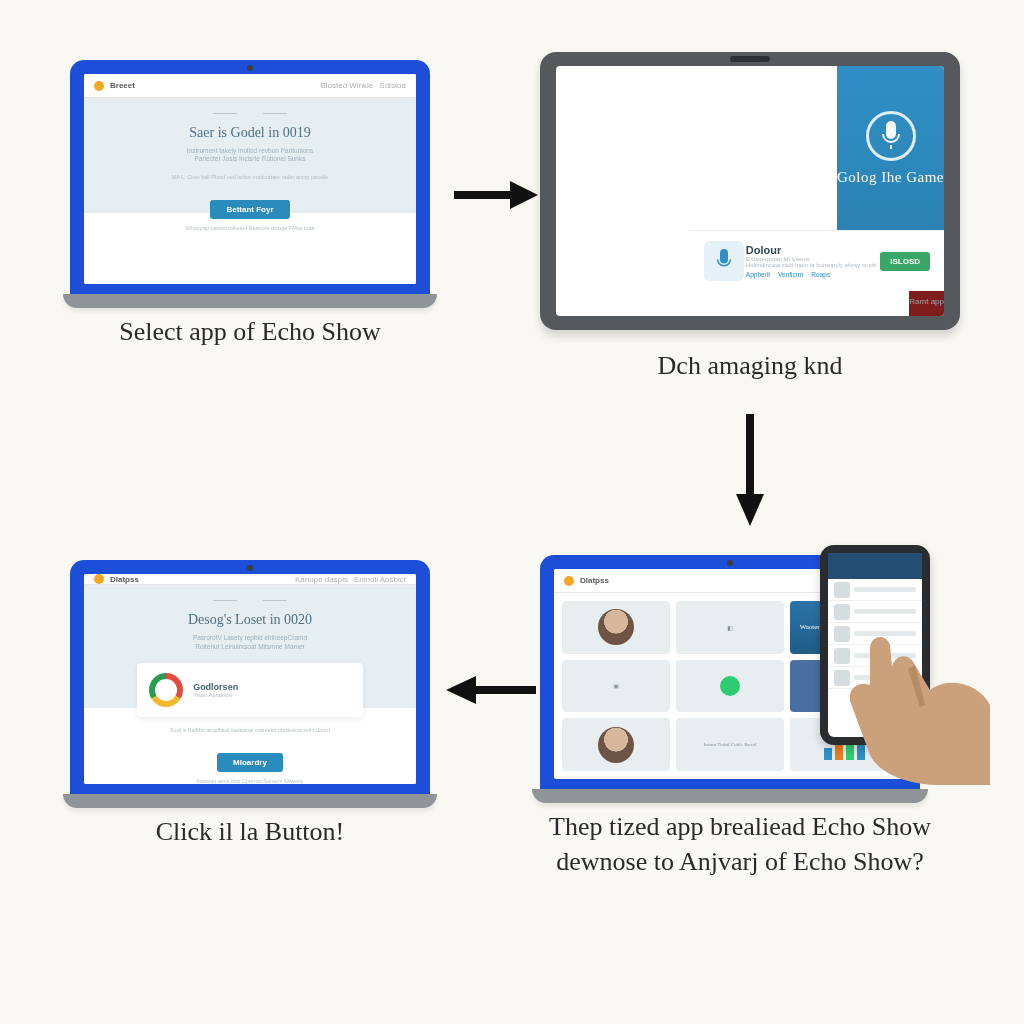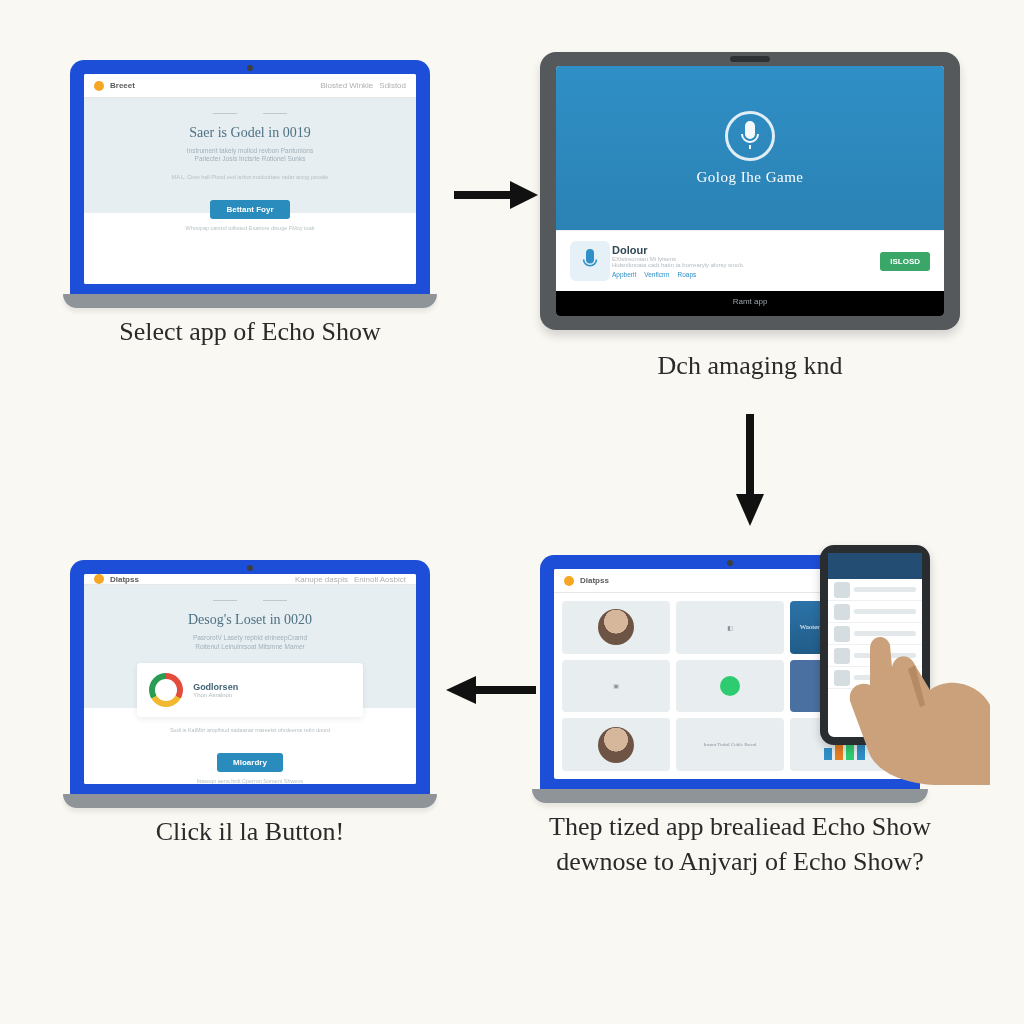--- a/index.html
+++ b/index.html
@@ -116,20 +116,21 @@
     box-shadow: 0 6px 10px rgba(0,0,0,.15);
   }
   .tablet-cam {
     position: absolute; top: 4px; left: 50%; transform: translateX(-50%);
     width: 40px; height: 6px; background: #2e3133; border-radius: 3px;
   }
   .tablet-inner {
     height: 250px; border-radius: 4px; overflow: hidden;
     background: #fff; display: flex; flex-direction: column;
     font-family: Arial, sans-serif;
+    align-items: flex-end;
   }
   .tablet-hero {
     flex: 1; background: linear-gradient(#2f8fc6, #2b82b4);
     display: flex; flex-direction: column; align-items: center; justify-content: center;
     color: #fff;
   }
   .hero-icon {
     width: 50px; height: 50px; border: 3px solid rgba(255,255,255,.85);
     border-radius: 50%; display:flex; align-items:center; justify-content:center;
     margin-bottom: 8px;
@@ -147,21 +148,21 @@
   .app-tile svg { width: 20px; height: 24px; fill:#2f8fc6; }
   .app-meta { flex:1; }
   .app-name { font-size: 11px; font-weight:700; color:#314856; }
   .app-sub { font-size: 6px; color:#b2bac0; }
   .app-links { font-size: 6.5px; color:#2f8fc6; margin-top:3px; display:flex; gap:8px;}
   .install-btn {
     background:#3aa668; color:#fff; border:none; border-radius:3px;
     font-size:8px; font-weight:700; padding:5px 10px;
   }
   .tablet-foot {
-    background:#000000; font-size:8px; color:#9aa5ab; padding:6px 0 10px; text-align:center;
+    background:#7f1d1d; font-size:8px; color:#9aa5ab; padding:6px 0 10px; text-align:center;
   }
 
   
   .dash { flex:1; display:grid; grid-template-columns: 1fr 1fr 1fr; grid-auto-rows: 1fr; gap:6px; padding:8px; }
   .tile { background:#e8edf0; border-radius:4px; display:flex; align-items:center; justify-content:center; font-size:6px; color:#87929a;}
   .tile.blue { background: linear-gradient(#2c73a8,#215c88); color:#fff; font-size:7px; text-align:center; padding:4px; }
   .person { width:36px;height:36px;border-radius:50%;background:radial-gradient(circle at 50% 35%,#d7b79b 0 40%,#6d5444 41% 100%);}
   .bars { display:flex; gap:3px; align-items:flex-end; height:60%; }
   .bars span{ width:8px; background:#2f8fc6;}
   .bars span:nth-child(1){height:40%;} .bars span:nth-child(2){height:70%;background:#e67e22;}

